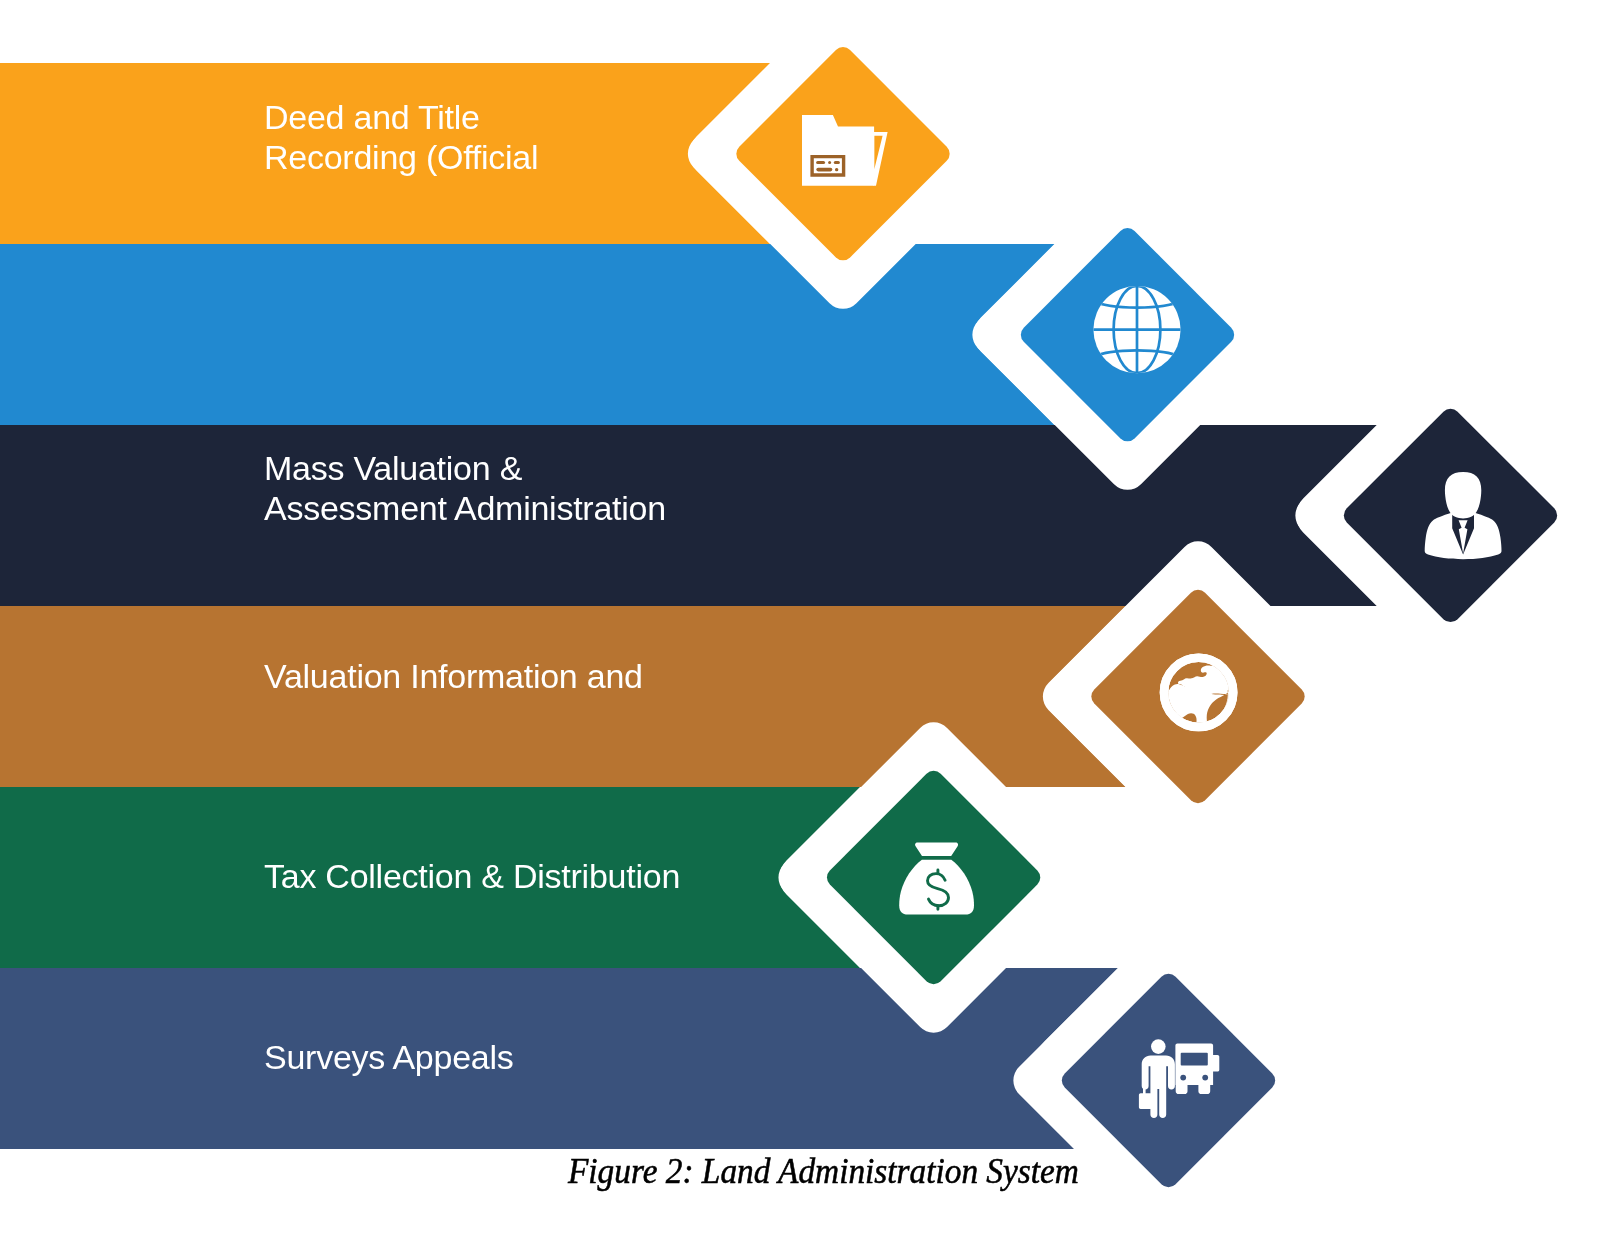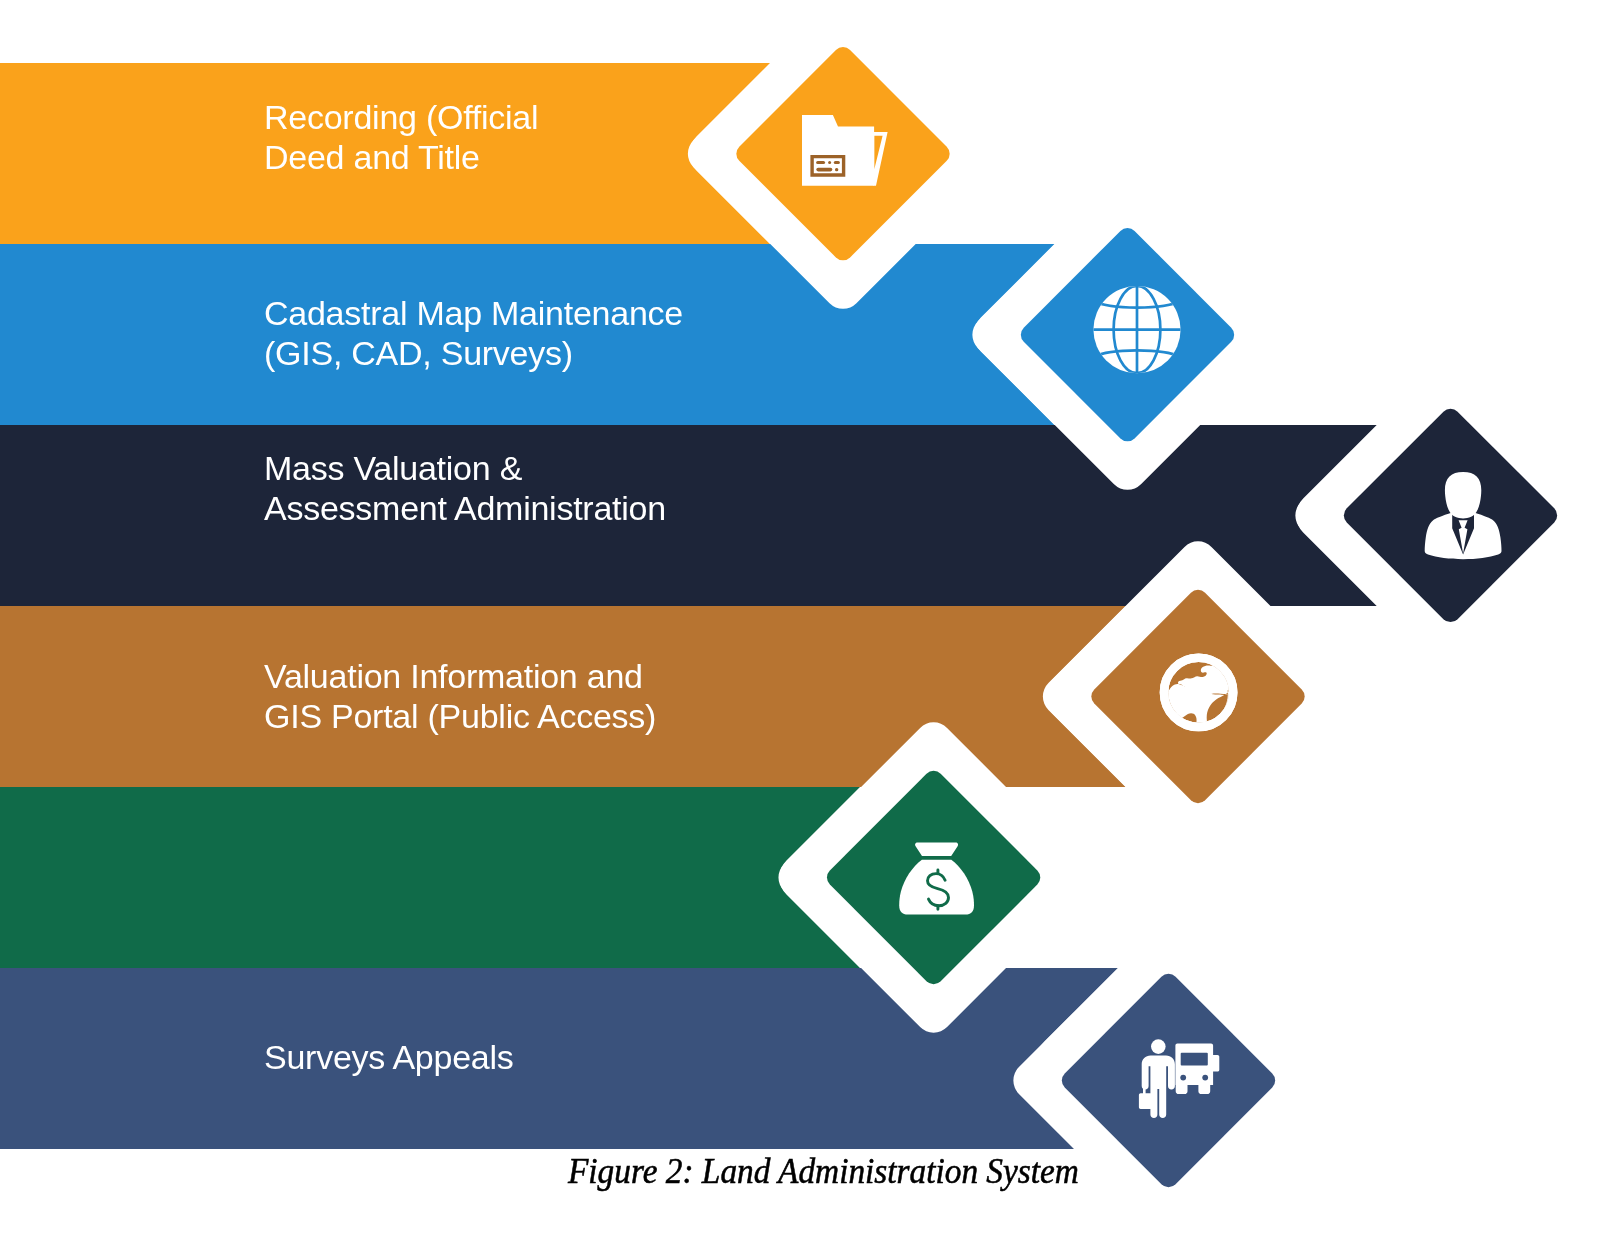--- a/index.html
+++ b/index.html
@@ -110,20 +110,20 @@
     <circle cx="1158.3" cy="1046.6" r="7.3" fill="#ffffff"></circle>
     <path fill="#ffffff" d="M 1150.6 1055.4 L 1166.0 1055.4 C 1171.1 1055.4 1174.9 1059.2 1174.9 1064.2 L 1174.9 1086.1 C 1174.9 1088.1 1173.4 1089.5 1171.4 1089.5 C 1169.4 1089.5 1168.0 1088.1 1168.0 1086.1 L 1168.0 1066.3 L 1166.2 1066.3 L 1166.2 1114.6 C 1166.2 1116.6 1164.7 1118.1 1162.7 1118.1 C 1160.7 1118.1 1159.2 1116.6 1159.2 1114.6 L 1159.2 1088.9 L 1157.4 1088.9 L 1157.4 1114.6 C 1157.4 1116.6 1155.9 1118.1 1153.9 1118.1 C 1151.9 1118.1 1150.4 1116.6 1150.4 1114.6 L 1150.4 1066.3 L 1148.6 1066.3 L 1148.6 1086.1 C 1148.6 1088.1 1147.2 1089.5 1145.2 1089.5 C 1143.2 1089.5 1141.7 1088.1 1141.7 1086.1 L 1141.7 1064.2 C 1141.7 1059.2 1145.5 1055.4 1150.6 1055.4 Z"></path>
     <path fill="#ffffff" d="M 1143.0 1086.0 L 1145.6 1086.0 L 1145.6 1093.3 L 1150.6 1093.3 C 1151.6 1093.3 1152.3 1094.0 1152.3 1095.0 L 1152.3 1107.2 C 1152.3 1108.2 1151.6 1108.9 1150.6 1108.9 L 1140.6 1108.9 C 1139.7 1108.9 1138.9 1108.2 1138.9 1107.2 L 1138.9 1095.0 C 1138.9 1094.0 1139.7 1093.3 1140.6 1093.3 L 1143.0 1093.3 Z"></path>
     <path fill="#ffffff" d="M 1177.4 1043.6 L 1211.1 1043.6 C 1212.2 1043.6 1213.1 1044.5 1213.1 1045.6 L 1213.1 1055.0 L 1217.5 1055.0 C 1218.5 1055.0 1219.3 1055.8 1219.3 1056.8 L 1219.3 1069.8 C 1219.3 1070.8 1218.5 1071.6 1217.5 1071.6 L 1213.1 1071.6 L 1213.1 1085.0 L 1210.2 1085.0 L 1210.2 1091.2 C 1210.2 1092.8 1208.9 1094.1 1207.3 1094.1 L 1201.3 1094.1 C 1199.7 1094.1 1198.4 1092.8 1198.4 1091.2 L 1198.4 1085.0 L 1187.5 1085.0 L 1187.5 1091.2 C 1187.5 1092.8 1186.2 1094.1 1184.6 1094.1 L 1178.6 1094.1 C 1177.0 1094.1 1175.7 1092.8 1175.7 1091.2 L 1175.7 1085.0 L 1175.4 1085.0 L 1175.4 1045.6 C 1175.4 1044.5 1176.3 1043.6 1177.4 1043.6 Z"></path>
     <rect x="1180.7" y="1052.8" width="27.1" height="12.8" rx="1.0" fill="#3A527C"></rect>
     <circle cx="1183.2" cy="1077.6" r="2.9" fill="#3A527C"></circle>
     <circle cx="1205.2" cy="1077.6" r="2.9" fill="#3A527C"></circle>
   </g>
 </svg>
 
-<div class="lbl" style="top:97.4px"><div>Recording (Official</div><div>Deed and Title</div></div>
-<div class="lbl" style="top:292.8px"><div>Cadastral Map Maintenance</div><div>(GIS, CAD, Surveys)</div></div>
+<div class="lbl" style="top:97.4px"><div>Deed and Title</div><div>Recording (Official</div></div>
 <div class="lbl" style="top:448px"><div>Mass Valuation &amp;</div><div>Assessment Administration</div></div>
-<div class="lbl" style="top:655.7px"><div>Valuation Information and</div><div>GIS Portal (Public Access)</div></div>
+<div class="lbl" style="top:655.7px"><div>Valuation Information and</div></div>
+<div class="lbl" style="top:856.0px"><div>Tax Collection &amp; Distribution</div></div>
 <div class="lbl" style="top:1036.5px"><div>Surveys Appeals</div></div>
 
 <div class="caption">Figure 2: Land Administration System</div>
 </div>
 
 </body></html>

